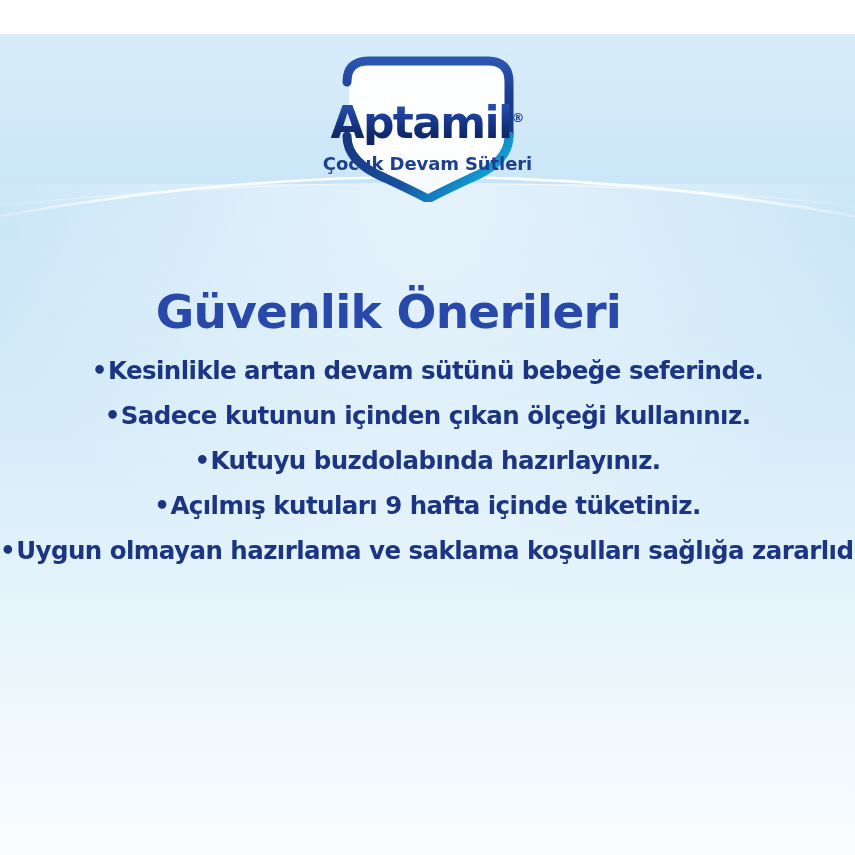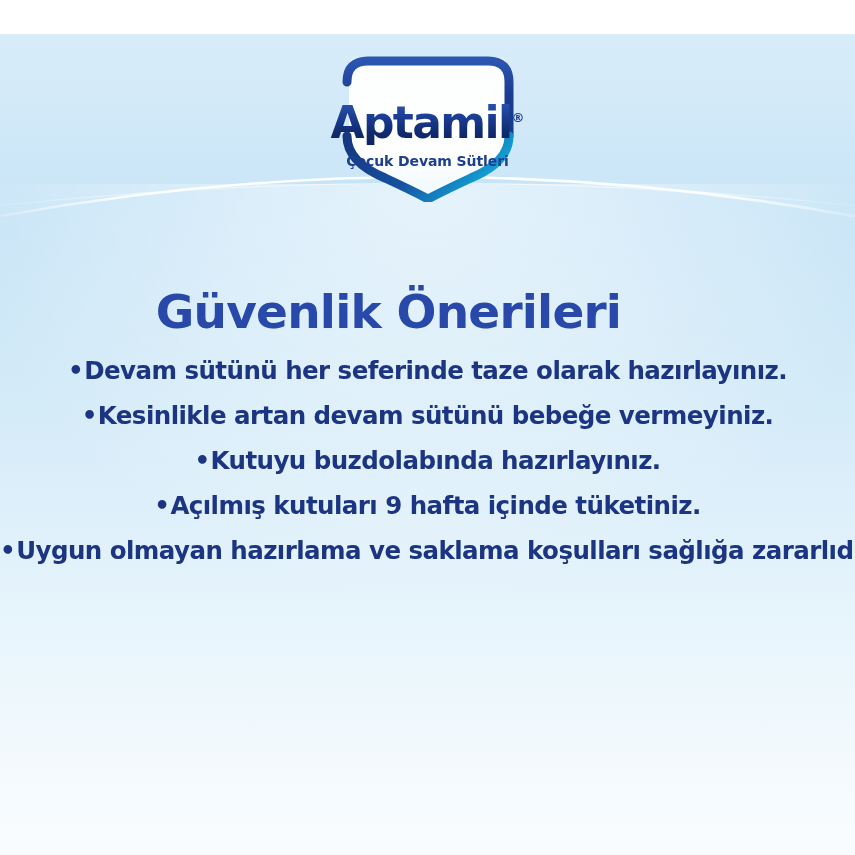--- a/index.html
+++ b/index.html
@@ -98,21 +98,21 @@
     letter-spacing: 0;
   }
   .tagline {
     position: absolute;
     left: 0;
     top: 101px;
     width: 230px;
     text-align: center;
     font-family: "DejaVu Sans", sans-serif;
     font-weight: bold;
-    font-size: 14px;
+    font-size: 18px;
     letter-spacing: -0.1px;
     color: #1d3f8f;
     white-space: nowrap;
   }
 
   
   .headline {
     position: absolute;
     left: 0;
     top: 222px;
@@ -256,20 +256,20 @@
     </svg>
 
     <div class="wordmark"><span>Aptamil</span><span class="reg">®</span></div>
 
     <div class="tagline">Çocuk Devam Sütleri</div>
   </div>
 
   <h1 class="headline">Güvenlik Önerileri</h1>
 
   <ul class="list" id="tips-list">
-      <li class="line"><span class="bullet">•</span><span>Devam sütünü her seferinde taze olarak hazırlayınız.</span></li>
-      <li class="line"><span class="bullet">•</span><span>Kesinlikle artan devam sütünü bebeğe vermeyiniz.</span></li>
+      <li class="line"><span class="bullet">•</span><span>Kesinlikle artan devam sütünü bebeğe seferinde.</span></li>
+      <li class="line"><span class="bullet">•</span><span>Sadece kutunun içinden çıkan ölçeği kullanınız.</span></li>
       <li class="line"><span class="bullet">•</span><span>Kutuyu buzdolabında hazırlayınız.</span></li>
       <li class="line"><span class="bullet">•</span><span>Açılmış kutuları 9 hafta içinde tüketiniz.</span></li>
       <li class="line"><span class="bullet">•</span><span>Uygun olmayan hazırlama ve saklama koşulları sağlığa zararlıdır.</span></li>
     </ul>
 
 </div>
 
 </body></html>

